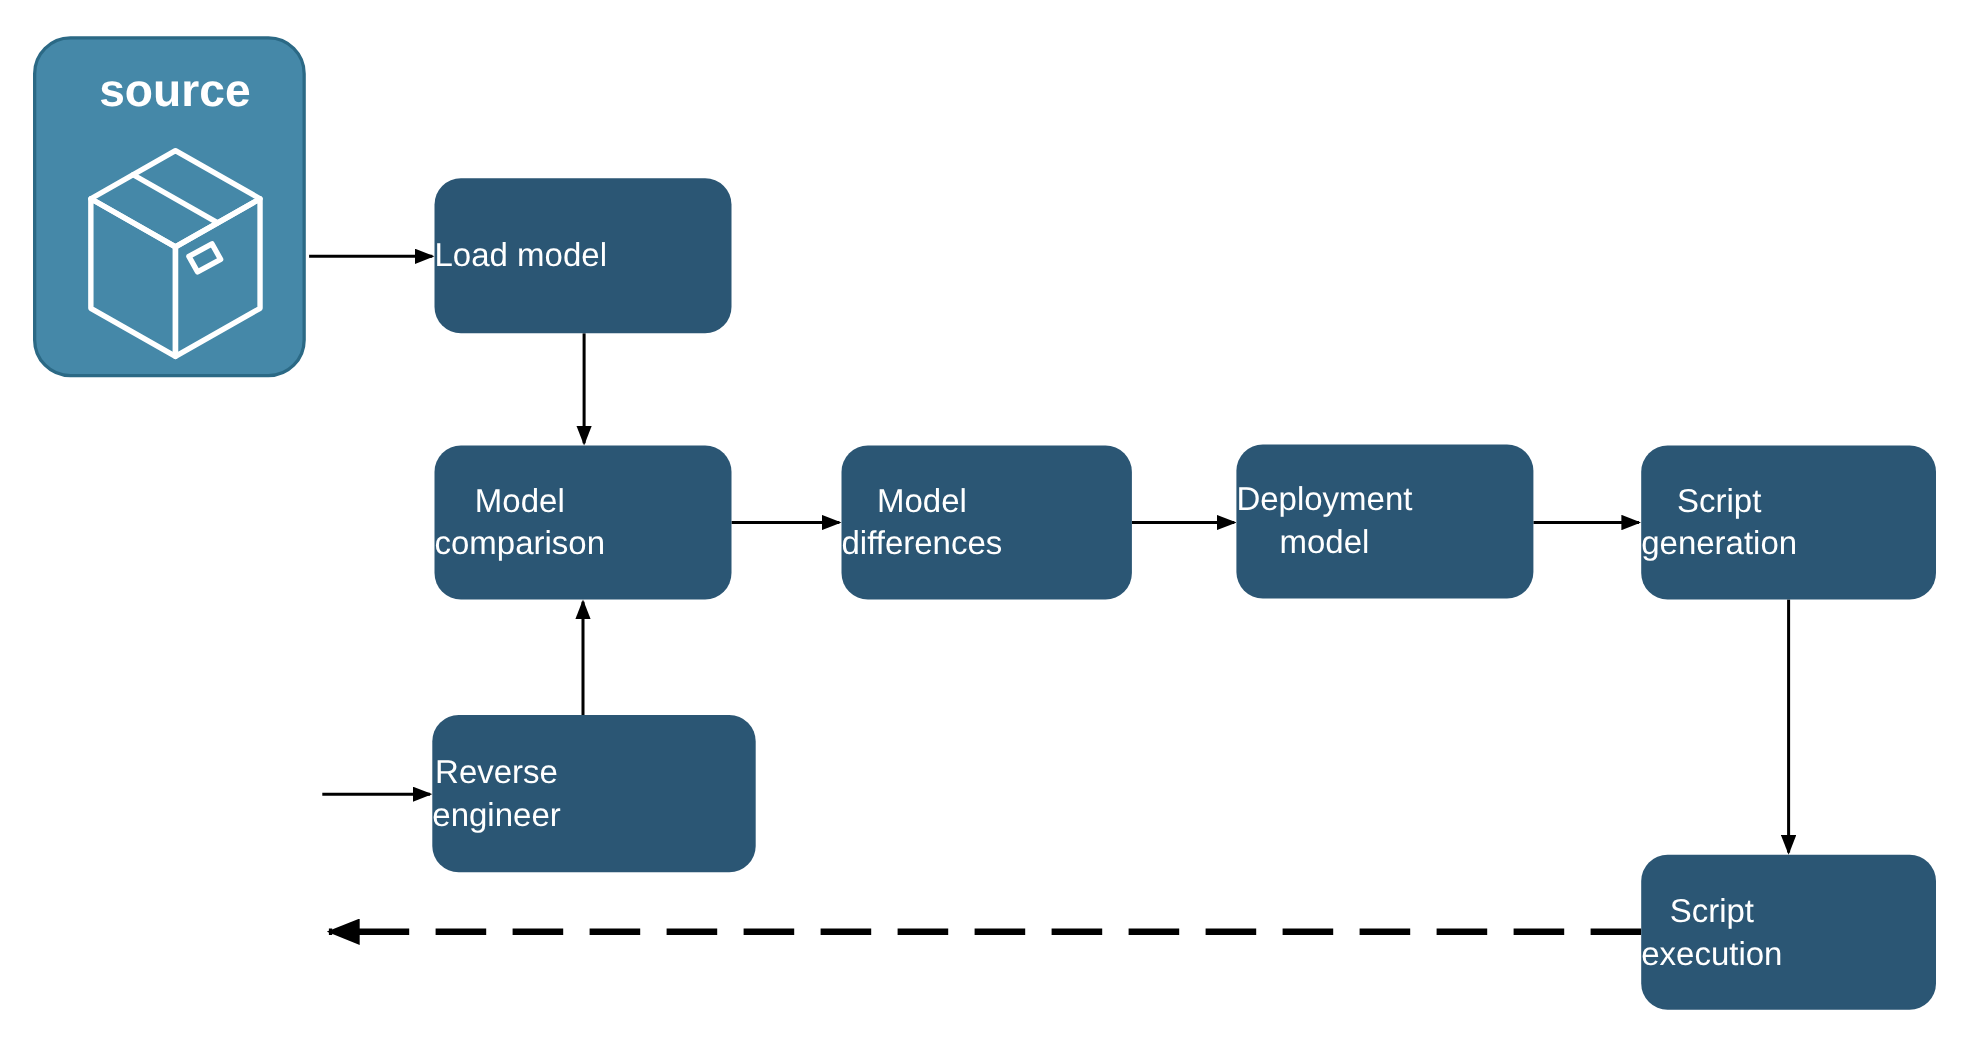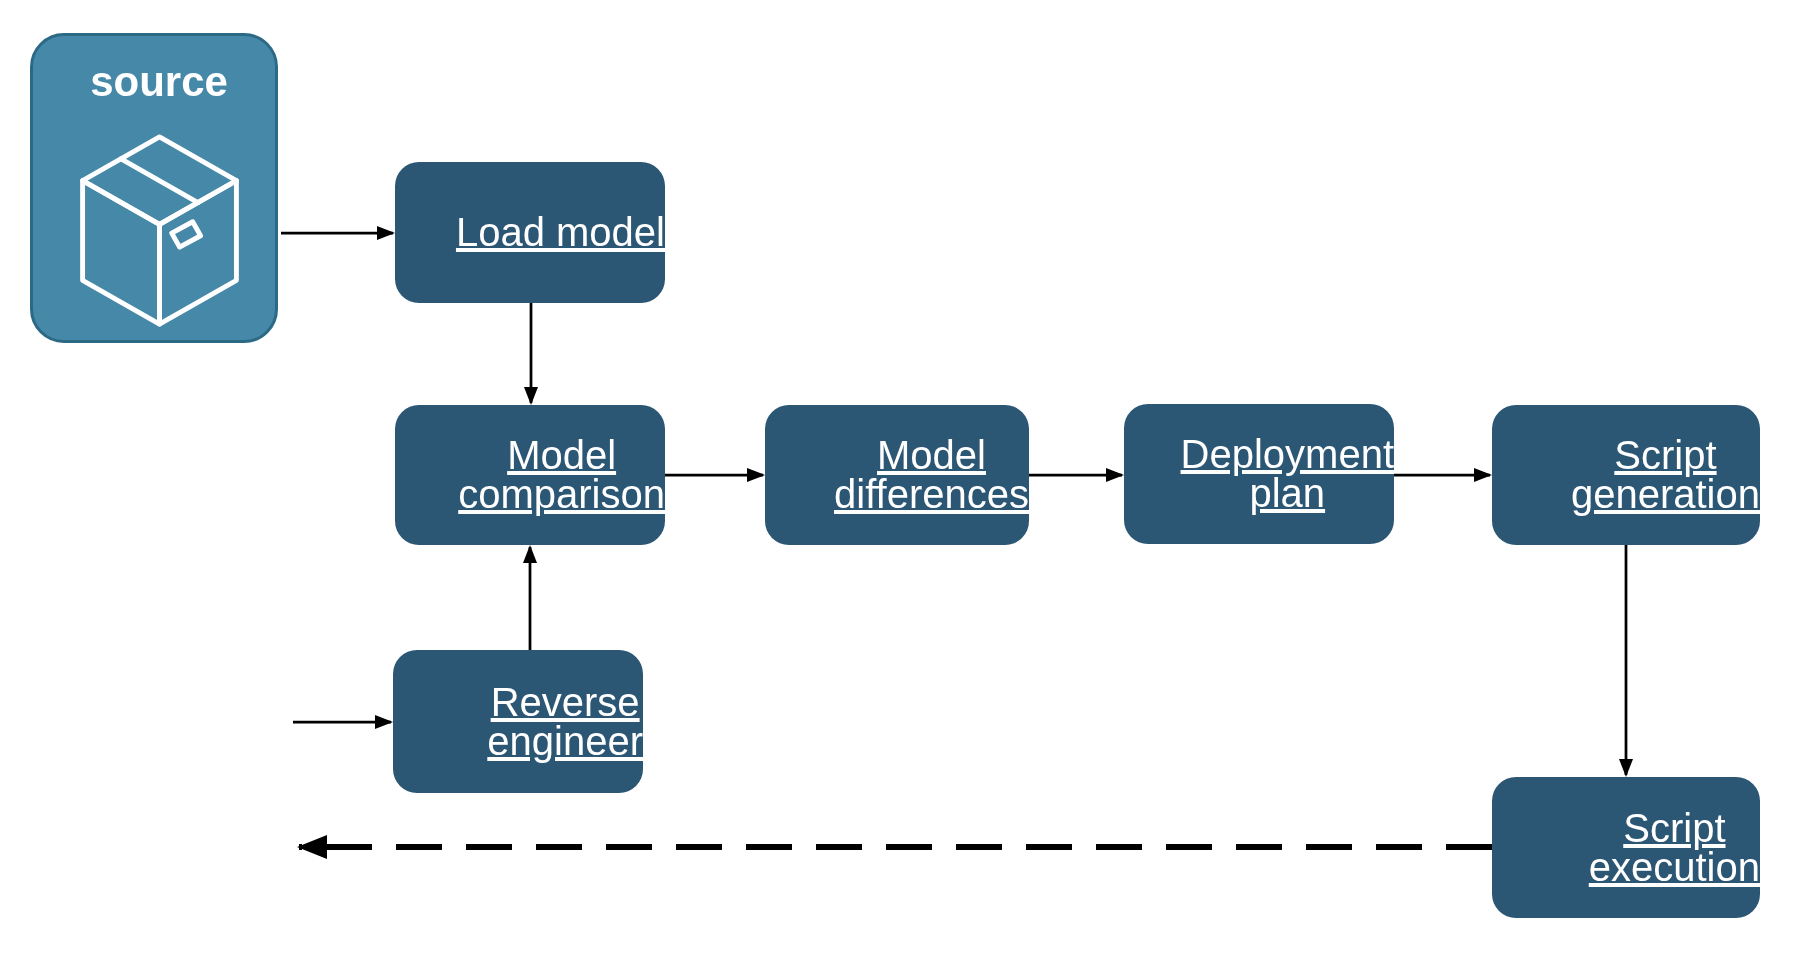--- a/index.html
+++ b/index.html
@@ -24,25 +24,24 @@
     position:absolute;left:0;top:0;width:1800px;height:959px;
   }
   .connector{stroke:var(--arrow);stroke-width:2.75px;fill:none;}
   .connector.dashed{stroke-width:6px;stroke-dasharray:46 24;}
   .arrowhead{fill:var(--arrow);}
   .node{
     position:absolute;
     background:var(--node-fill);
     color:var(--node-text);
     border-radius:24px;
-    display:flex;align-items:center;justify-content:flex-end;
+    display:flex;align-items:center;justify-content:flex-start;
     text-align:center;
-    font-size:40px;line-height:39px;
+    font-size:30px;line-height:39px;
     white-space:pre-line;
-    text-decoration:underline;
   }
   .endpoint{
     position:absolute;
     background:var(--endpoint-fill);
     border:3px solid var(--endpoint-border);
     border-radius:34px;
     display:flex;flex-direction:column;align-items:center;
     padding-top:22px;
     color:var(--endpoint-text);
     padding-left:10px;
@@ -107,29 +106,29 @@
 comparison</span>
   </div>
 
   <div class="node" style="left:765px;top:405px;width:264px;height:140px">
     <span>Model
 differences</span>
   </div>
 
   <div class="node" style="left:1124px;top:404px;width:270px;height:140px">
     <span>Deployment
-plan</span>
+model</span>
   </div>
 
   <div class="node" style="left:1492px;top:405px;width:268px;height:140px">
     <span>Script
 generation</span>
   </div>
 
-  <div class="node" style="left:393px;top:650px;width:250px;height:143px">
+  <div class="node" style="left:393px;top:650px;width:294px;height:143px">
     <span>Reverse
 engineer</span>
   </div>
 
   <div class="node" style="left:1492px;top:777px;width:268px;height:141px">
     <span>Script
 execution</span>
   </div>
 
 </div>

